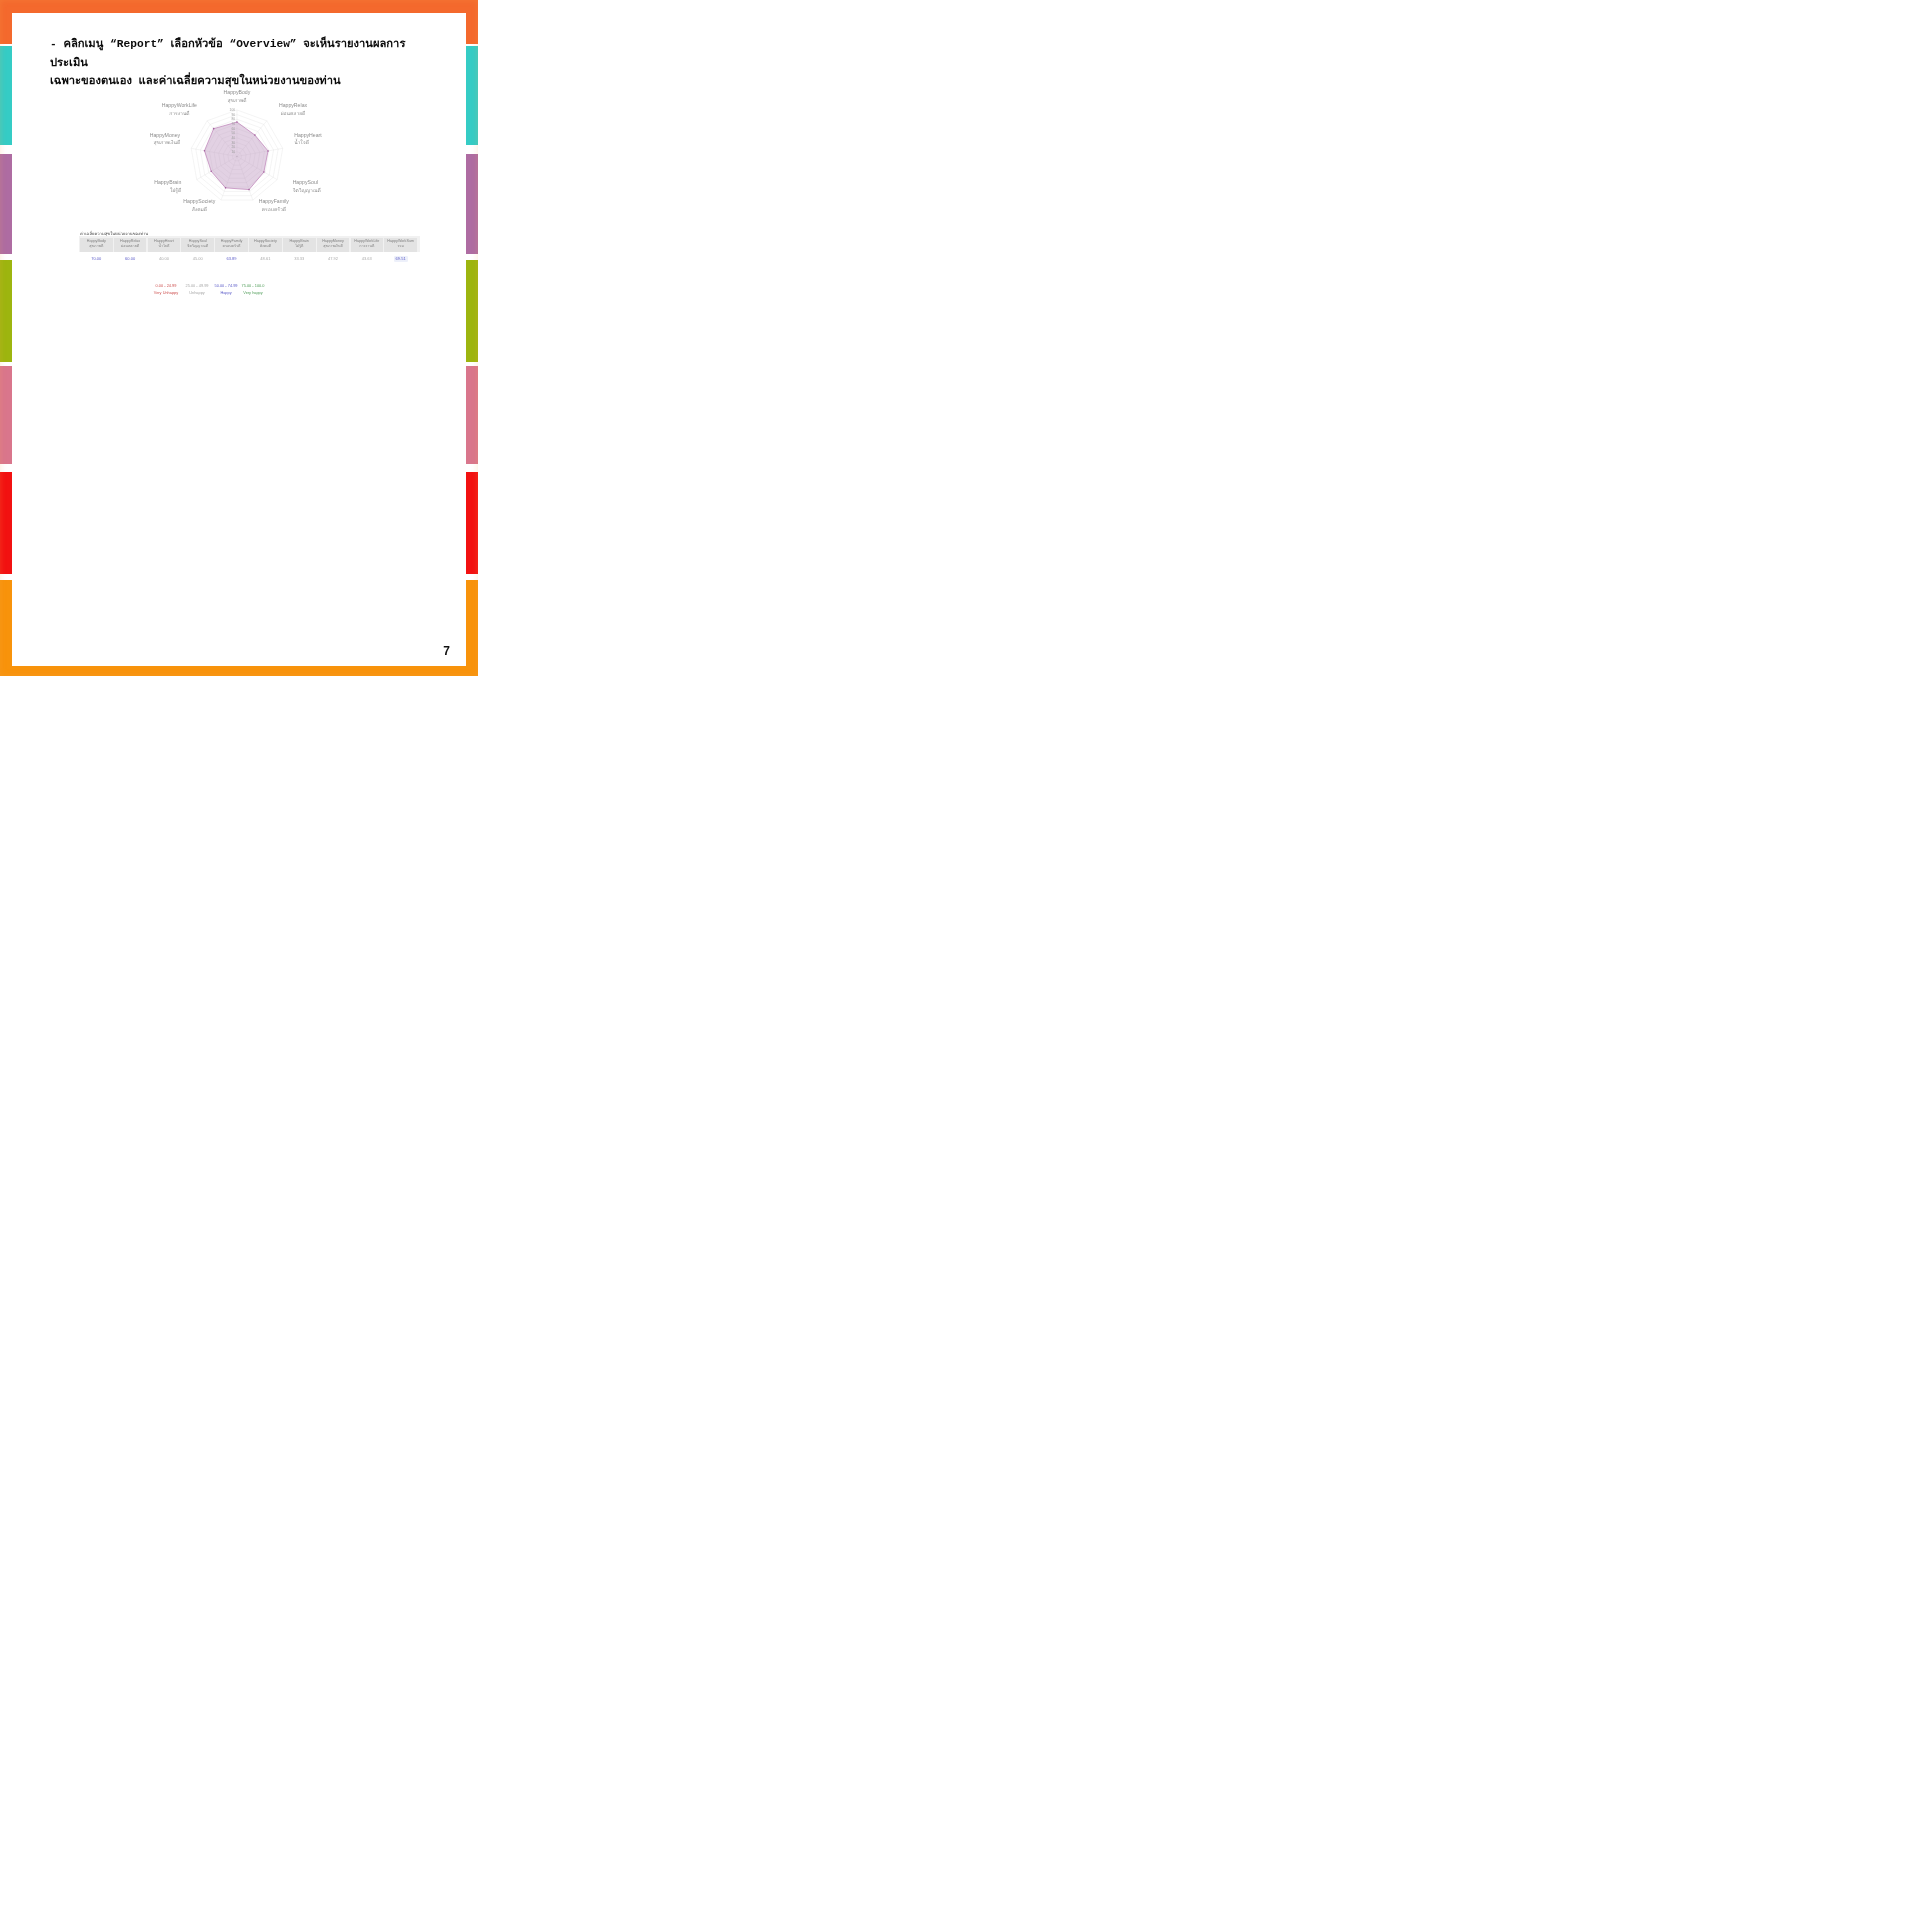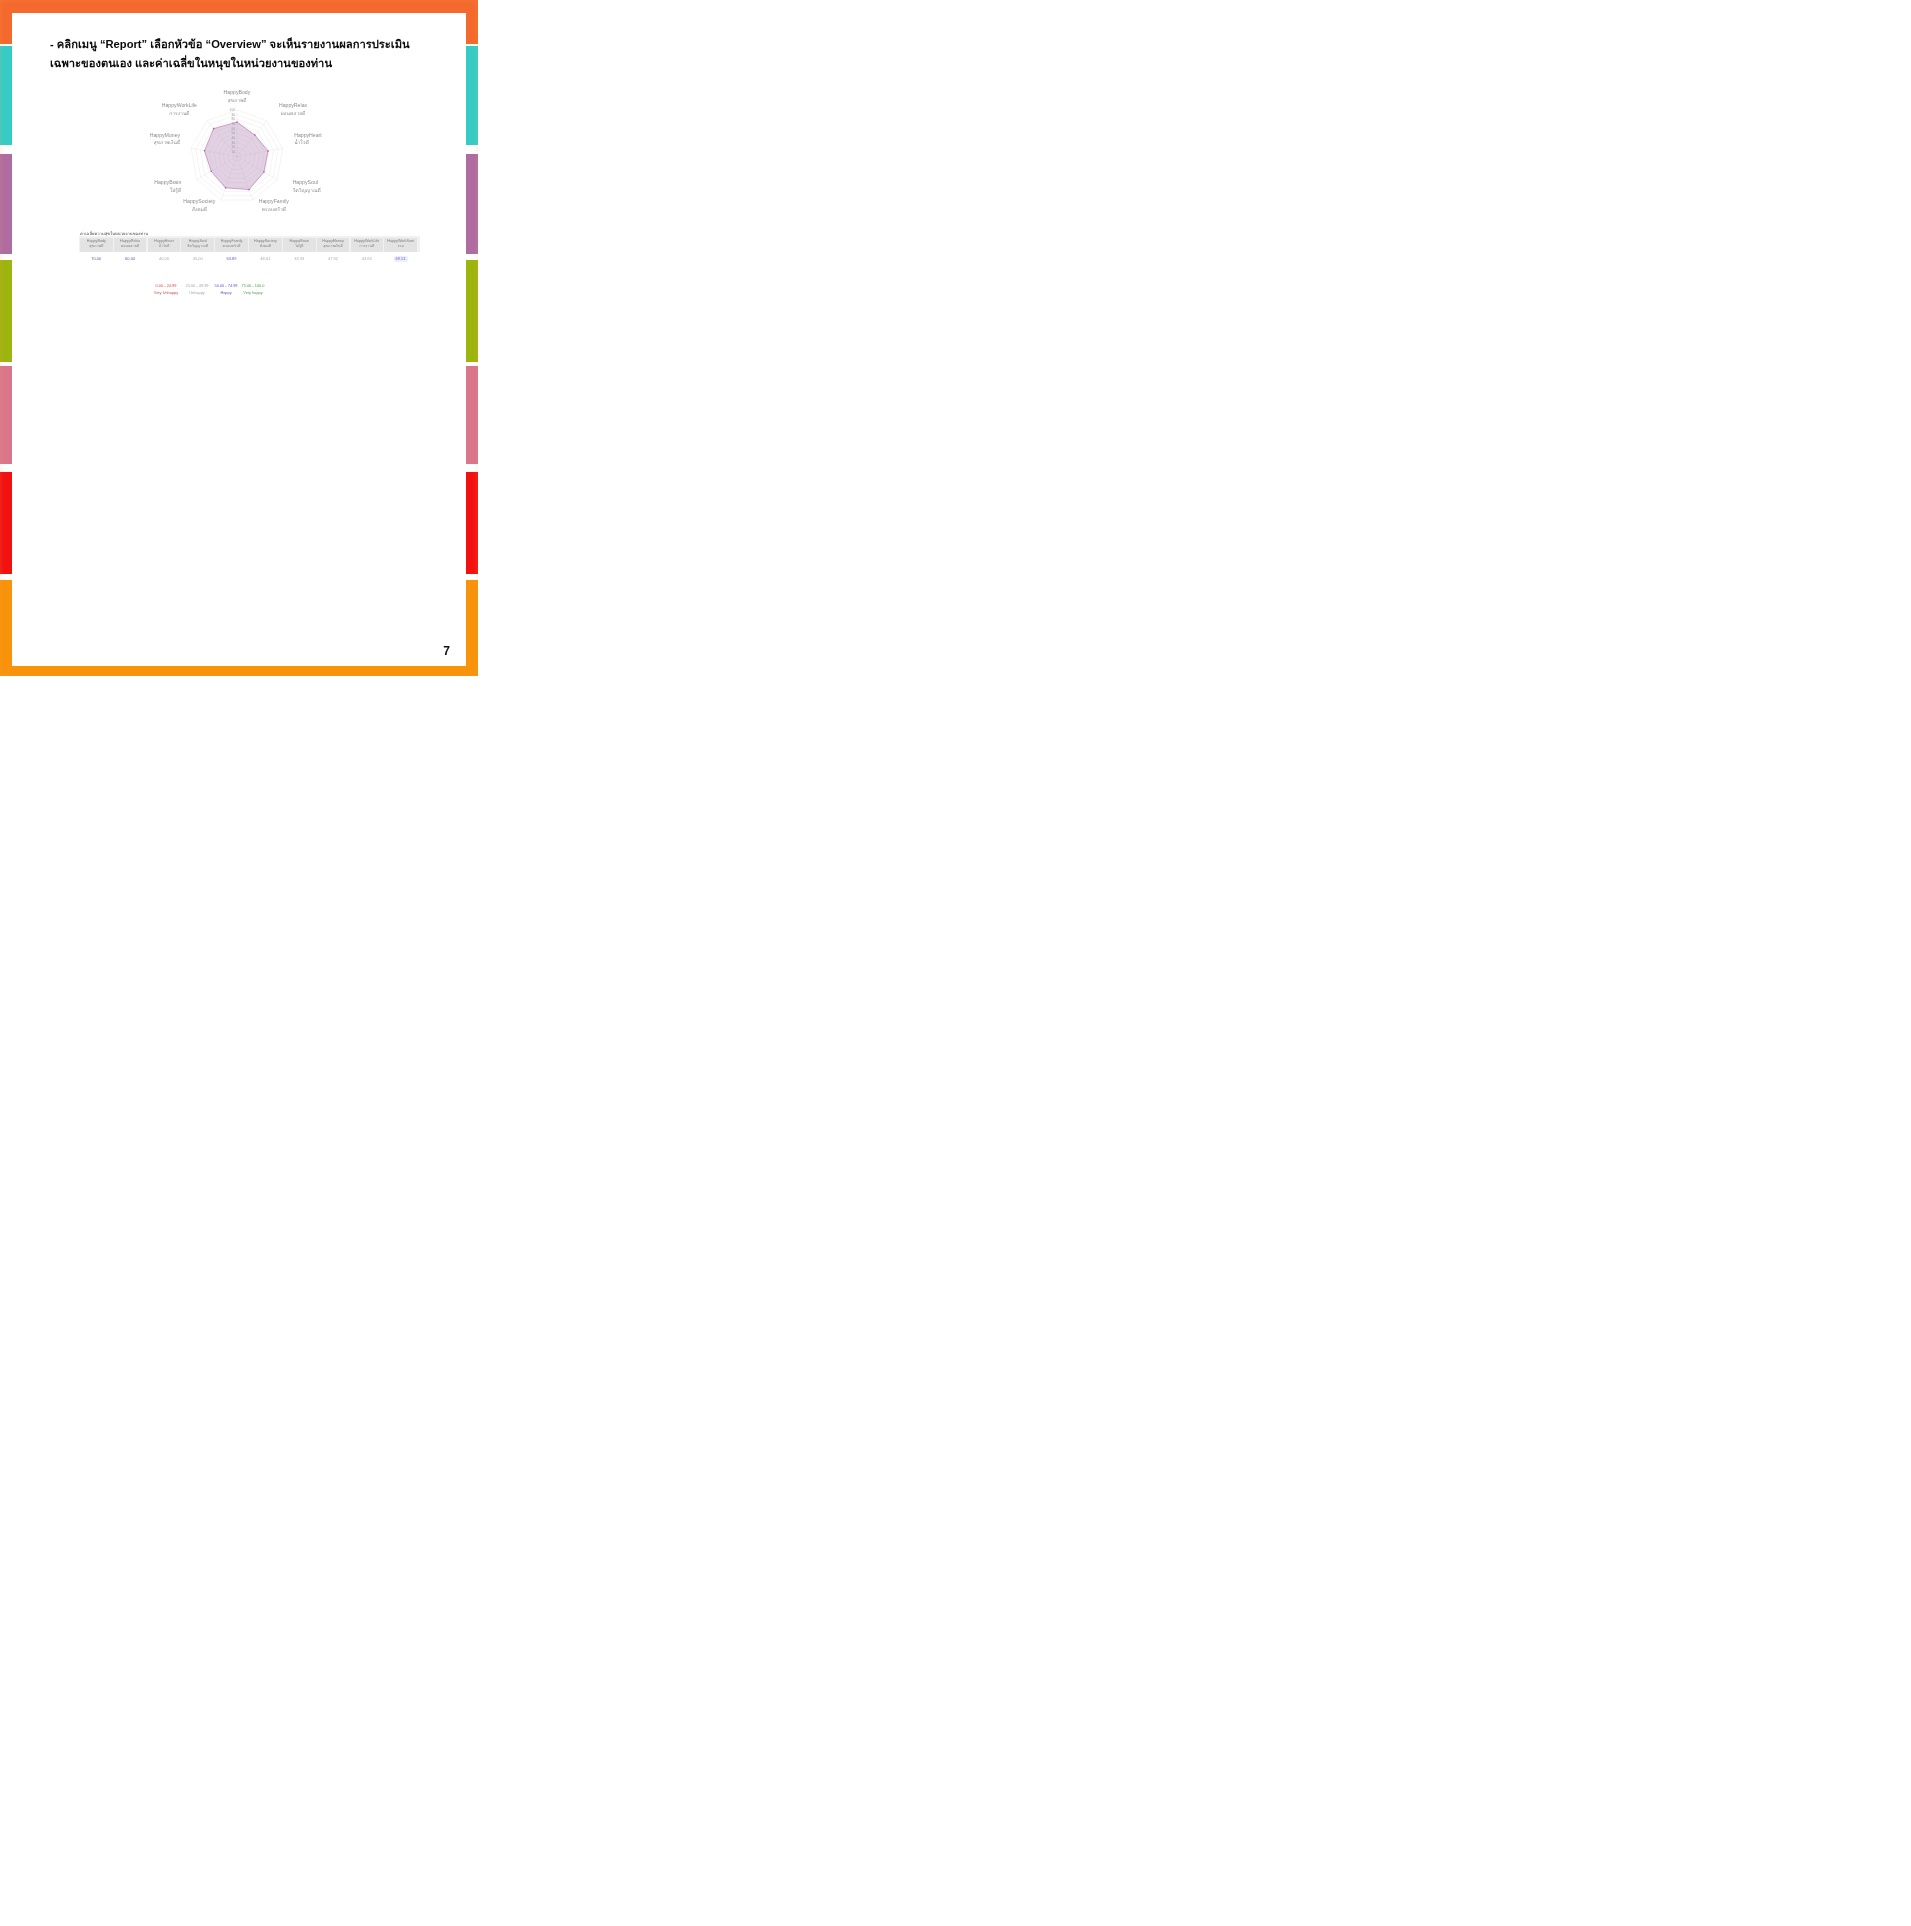--- a/index.html
+++ b/index.html
@@ -10,21 +10,21 @@
   
   .band{position:absolute;left:0;width:478px;}
   #band-top{top:0;height:13px;}
   #band-bottom{top:666px;height:10px;}
   .side-bar{position:absolute;top:0;width:11.6px;height:676px;}
   #side-left{left:0;}
   #side-right{left:466px;}
   .side-seg{position:absolute;left:0;width:11.6px;}
   
   #heading{position:absolute;left:50px;top:35px;width:385px;
-    font-size:11.2px;font-weight:bold;color:#0b0b0b;line-height:18.5px;letter-spacing:0;}
+    font-size:11.2px;font-weight:bold;color:#0b0b0b;line-height:18.5px;letter-spacing:0;font-family:Liberation Mono, monospace;}
   
   #radar-wrap{position:absolute;left:123px;top:85px;width:231px;height:139px;}
   svg text{font-family:"Liberation Sans","DejaVu Sans",sans-serif;}
   
   #table-title{position:absolute;left:80px;top:230px;font-size:4.2px;color:#3a3a3a;}
   #table-band{position:absolute;left:79px;top:236px;width:341px;height:16px;background:#f1f1f1;}
   #table-headers{position:absolute;left:80px;top:238px;width:337px;display:flex;gap:1.2px;}
   .th-cell{flex:1;background:#e3e3e3;height:13px;text-align:center;padding-top:1.2px;
     font-size:3.7px;line-height:5px;color:#808080;}
   #table-values{position:absolute;left:80px;top:256px;width:337px;display:flex;gap:1.2px;}
@@ -59,21 +59,21 @@
       <div class="side-seg" style="top: 46px; height: 99px; background: rgb(53, 204, 197);"></div>
       <div class="side-seg" style="top: 154px; height: 100px; background: rgb(174, 108, 162);"></div>
       <div class="side-seg" style="top: 260px; height: 102px; background: rgb(157, 181, 15);"></div>
       <div class="side-seg" style="top: 366px; height: 98px; background: rgb(217, 118, 140);"></div>
       <div class="side-seg" style="top: 472px; height: 102px; background: rgb(242, 17, 17);"></div>
       <div class="side-seg" style="top: 580px; height: 86px; background: rgb(248, 147, 11);"></div>
     </div>
 
   <div id="heading">
     <div>- คลิกเมนู “Report” เลือกหัวข้อ “Overview” จะเห็นรายงานผลการประเมิน</div>
-    <div>เฉพาะของตนเอง และค่าเฉลี่ขในหนุขในหน่วยงานของท่าน</div>
+    <div>เฉพาะของตนเอง และค่าเฉลี่ยความสุขในหน่วยงานของท่าน</div>
   </div>
 
   <div id="radar-wrap"><svg width="231" height="139" viewBox="0 0 600 362">
         <polygon points="296.0,173.9 303.8,176.7 307.9,183.9 306.5,192.1 300.1,197.4 291.9,197.4 285.5,192.1 284.1,183.9 288.2,176.7" fill="none" stroke="#DCDCDC" stroke-width="0.8"></polygon>
         <polygon points="296.0,161.8 311.6,167.5 319.8,181.8 317.0,198.1 304.3,208.7 287.7,208.7 275.0,198.1 272.2,181.8 280.4,167.5" fill="none" stroke="#DCDCDC" stroke-width="0.8"></polygon>
         <polygon points="296.0,149.7 319.3,158.2 331.7,179.7 327.4,204.1 308.4,220.1 283.6,220.1 264.6,204.2 260.3,179.7 272.7,158.2" fill="none" stroke="#DCDCDC" stroke-width="0.8"></polygon>
         <polygon points="296.0,137.6 327.1,148.9 343.7,177.6 337.9,210.2 312.6,231.5 279.4,231.5 254.1,210.2 248.3,177.6 264.9,148.9" fill="none" stroke="#DCDCDC" stroke-width="0.8"></polygon>
         <polygon points="296.0,125.5 334.9,139.7 355.6,175.5 348.4,216.3 316.7,242.9 275.3,242.9 243.6,216.3 236.4,175.5 257.1,139.7" fill="none" stroke="#DCDCDC" stroke-width="0.8"></polygon>
         <polygon points="296.0,113.4 342.7,130.4 367.5,173.4 358.9,222.3 320.8,254.2 271.2,254.2 233.1,222.3 224.5,173.4 249.3,130.4" fill="none" stroke="#DCDCDC" stroke-width="0.8"></polygon>
         <polygon points="296.0,101.3 350.4,121.1 379.4,171.3 369.4,228.3 325.0,265.6 267.0,265.6 222.6,228.4 212.6,171.3 241.6,121.1" fill="none" stroke="#DCDCDC" stroke-width="0.8"></polygon>

